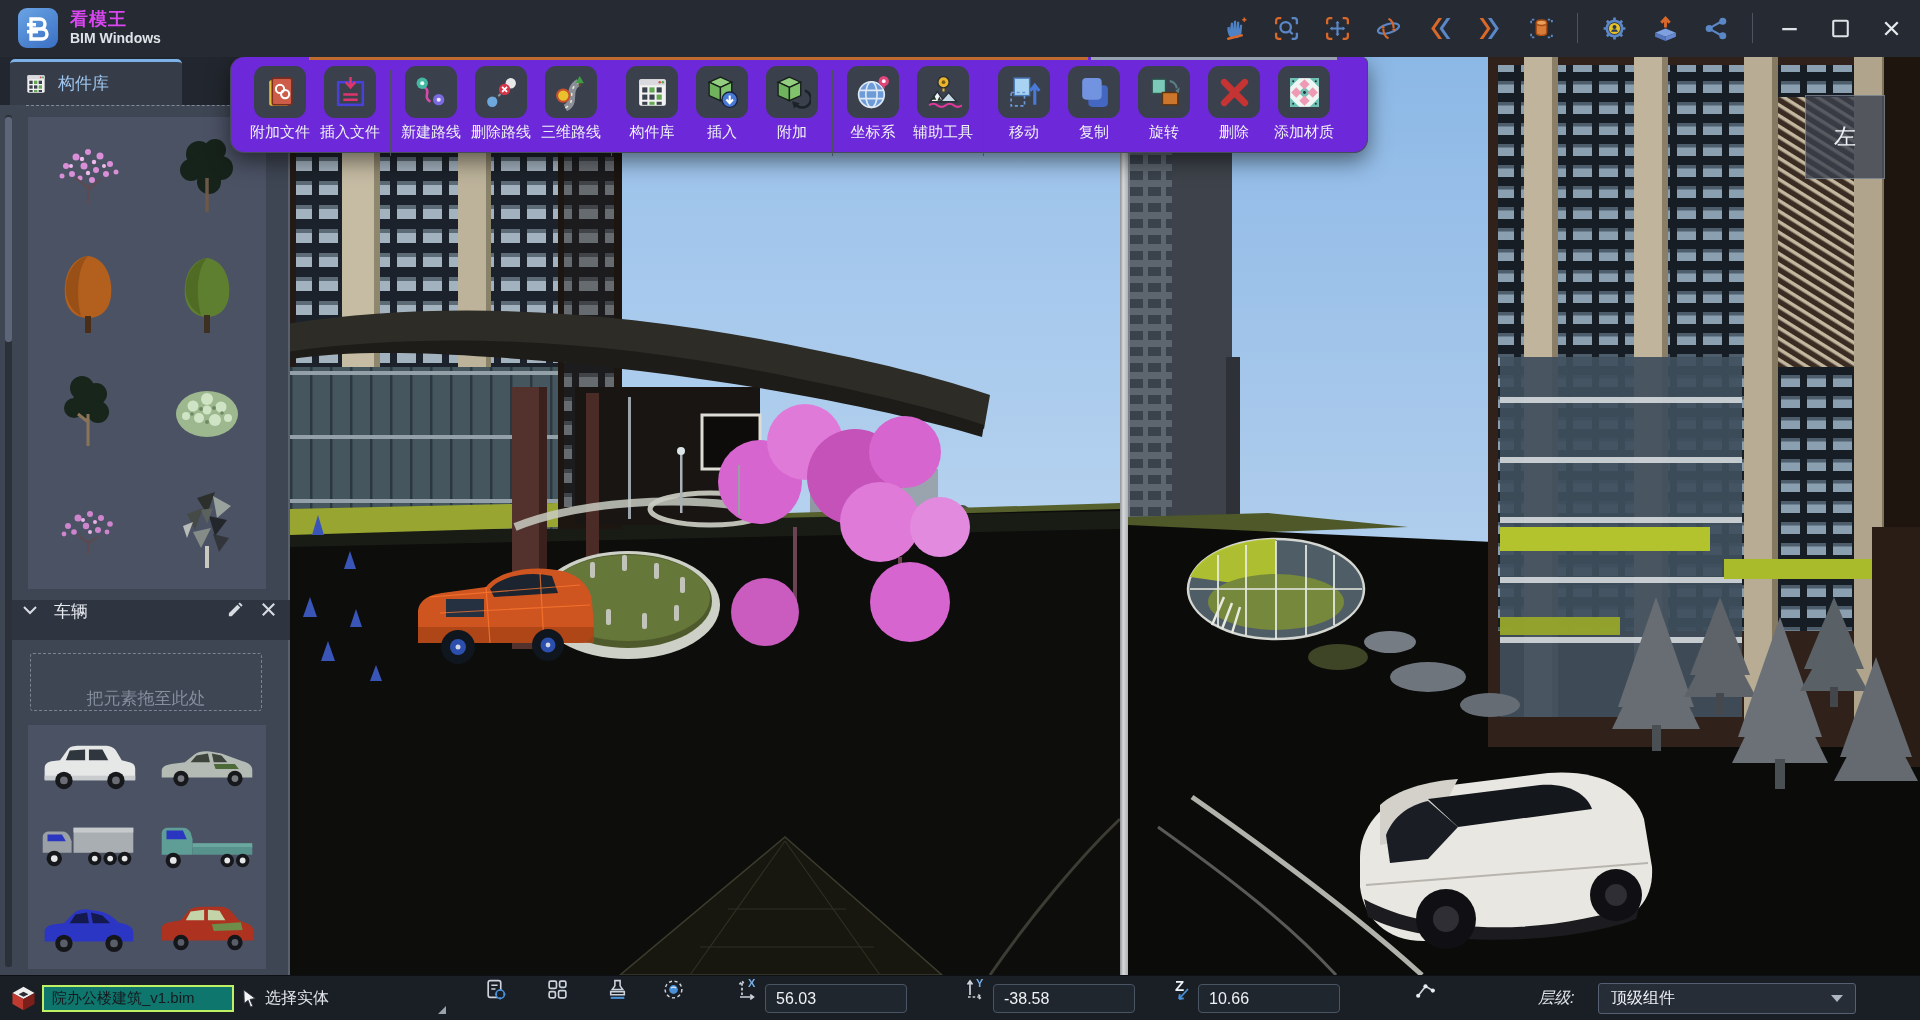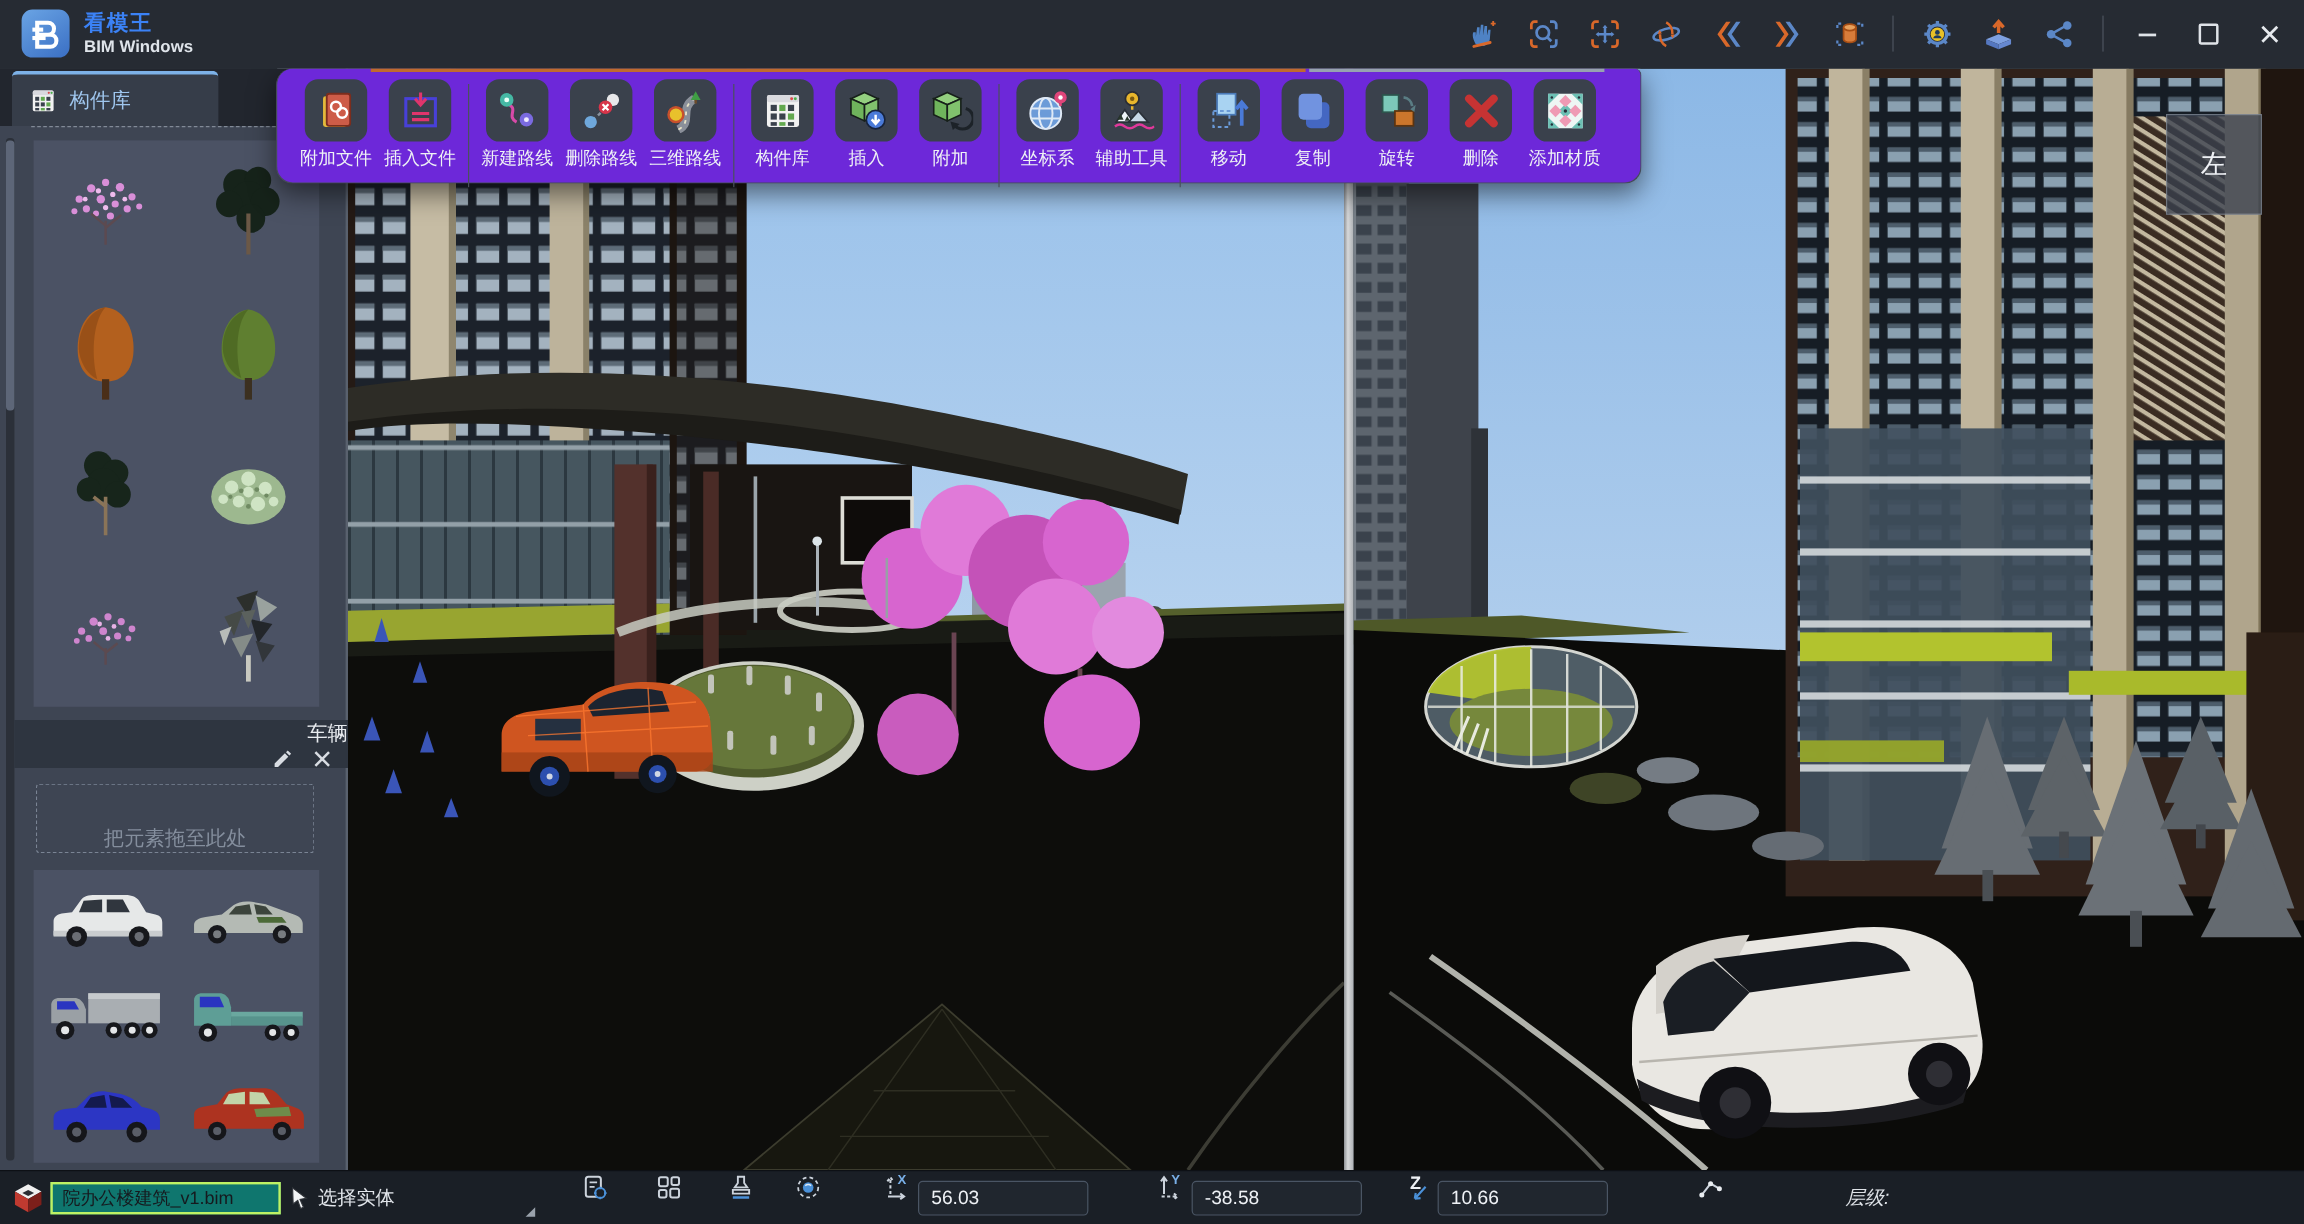--- a/index.html
+++ b/index.html
@@ -5,21 +5,21 @@
   * { margin:0; padding:0; box-sizing:border-box; }
   html,body { background:#14171c; }
   body { font-family:"Liberation Sans","DejaVu Sans",sans-serif; }
   .app { position:relative; width:1920px; height:1020px; background:#262b33; overflow:hidden; }
 
   
   .titlebar { position:absolute; left:0; top:0; width:1920px; height:57px; background:#262b33; z-index:50; }
   .logo { position:absolute; left:18px; top:8px; width:40px; height:40px; border-radius:9px;
           background:linear-gradient(145deg,#6aa4e4,#3a6fc4); display:flex; align-items:center; justify-content:center; }
   .logo svg { width:30px; height:30px; }
-  .brand-name { position:absolute; left:70px; top:7px; font-size:18px; font-weight:bold; color:#3b82f6; letter-spacing:1px; }
+  .brand-name { position:absolute; left:70px; top:7px; font-size:18px; font-weight:bold; color:#d946ef; letter-spacing:1px; }
   .brand-sub { position:absolute; left:70px; top:30px; font-size:14px; font-weight:bold; color:#dfe4ea; }
   .tabs { position:absolute; left:295px; top:9px; display:flex; gap:7px; }
   .tab { height:39px; padding:0 21px; display:flex; align-items:center; font-size:17px; color:#e4e8ed;
          background:linear-gradient(#444b57,#31373f); border:1px solid #59616d; border-radius:10px; cursor:default; }
   .tab.active { background:linear-gradient(#4d5563,#373e49); border:1px solid #97a1ae; color:#f4f7fa; }
   .tb-icons { position:absolute; right:14px; top:13px; display:flex; align-items:center; gap:21px; }
   .tb-icon { width:30px; height:30px; display:flex; align-items:center; justify-content:center; }
   .tb-icon svg { width:27px; height:27px; }
   .tb-sep { width:1px; height:30px; background:#4d545f; }
 
@@ -46,21 +46,21 @@
   .side-tab svg { width:24px; height:24px; }
   .side-tab-label { font-size:17px; color:#9fc6ee; }
   .side-dashed { position:absolute; left:26px; top:48px; width:264px; border-top:1px dashed #99a2ae; opacity:.75; }
   .side-scroll { position:absolute; left:5px; top:58px; width:7px; height:852px; background:#2b3039; border-radius:3px; }
   .side-scroll-thumb { position:absolute; left:0; top:2px; width:7px; height:225px; background:#5d6678; border-radius:3px; }
   .tree-panel { position:absolute; left:28px; top:60px; width:238px; height:472px; background:#4b5264;
                 display:grid; grid-template-columns:1fr 1fr; }
   .thumb { display:flex; align-items:center; justify-content:center; }
   .thumb svg { width:100px; height:100px; }
   .veh-header { position:absolute; left:12px; top:543px; width:278px; height:40px; background:#2e3540;
-                display:flex; align-items:flex-end; color:#e8ebef;flex-direction:column; }
+                display:flex; align-items:flex-start; color:#e8ebef; }
   .veh-header .chev { margin-left:8px; width:20px; height:20px; }
   .veh-title { margin-left:14px; font-size:17px; }
   .veh-tools { margin-left:auto; display:flex; align-items:center; gap:14px; margin-right:12px; }
   .veh-tools svg { width:19px; height:19px; }
   .drop-area { position:absolute; left:30px; top:596px; width:232px; height:58px; border:1.5px dashed #7a8494;
                border-radius:3px; display:flex; align-items:flex-end; justify-content:center; }
   .drop-hint { font-size:17px; color:#848e9d; }
   .veh-panel { position:absolute; left:28px; top:668px; width:238px; height:244px; background:#4b5264;
                display:grid; grid-template-columns:1fr 1fr; }
   .veh-panel .thumb svg { width:106px; height:64px; }
@@ -1012,15 +1012,19 @@
     <div class="sb-abs sb-ic i5">
       <svg viewBox="0 0 22 22">
           <path d="M4 17 L11 8 L18 12" stroke="#ccd3dc" stroke-width="1.6" fill="none"></path>
           <circle cx="4" cy="17" r="2" fill="#e8ecf0"></circle>
           <circle cx="11" cy="8" r="2" fill="#e8ecf0"></circle>
           <circle cx="18" cy="12" r="2" fill="#e8ecf0"></circle>
         </svg>
     </div>
 
     <div class="sb-abs sb-level-label">层级:</div>
+    <div class="level-select">
+      <span>顶级组件</span>
+      <span class="level-caret"></span>
+    </div>
   </div>
 
 </div>
 
 </body></html>

